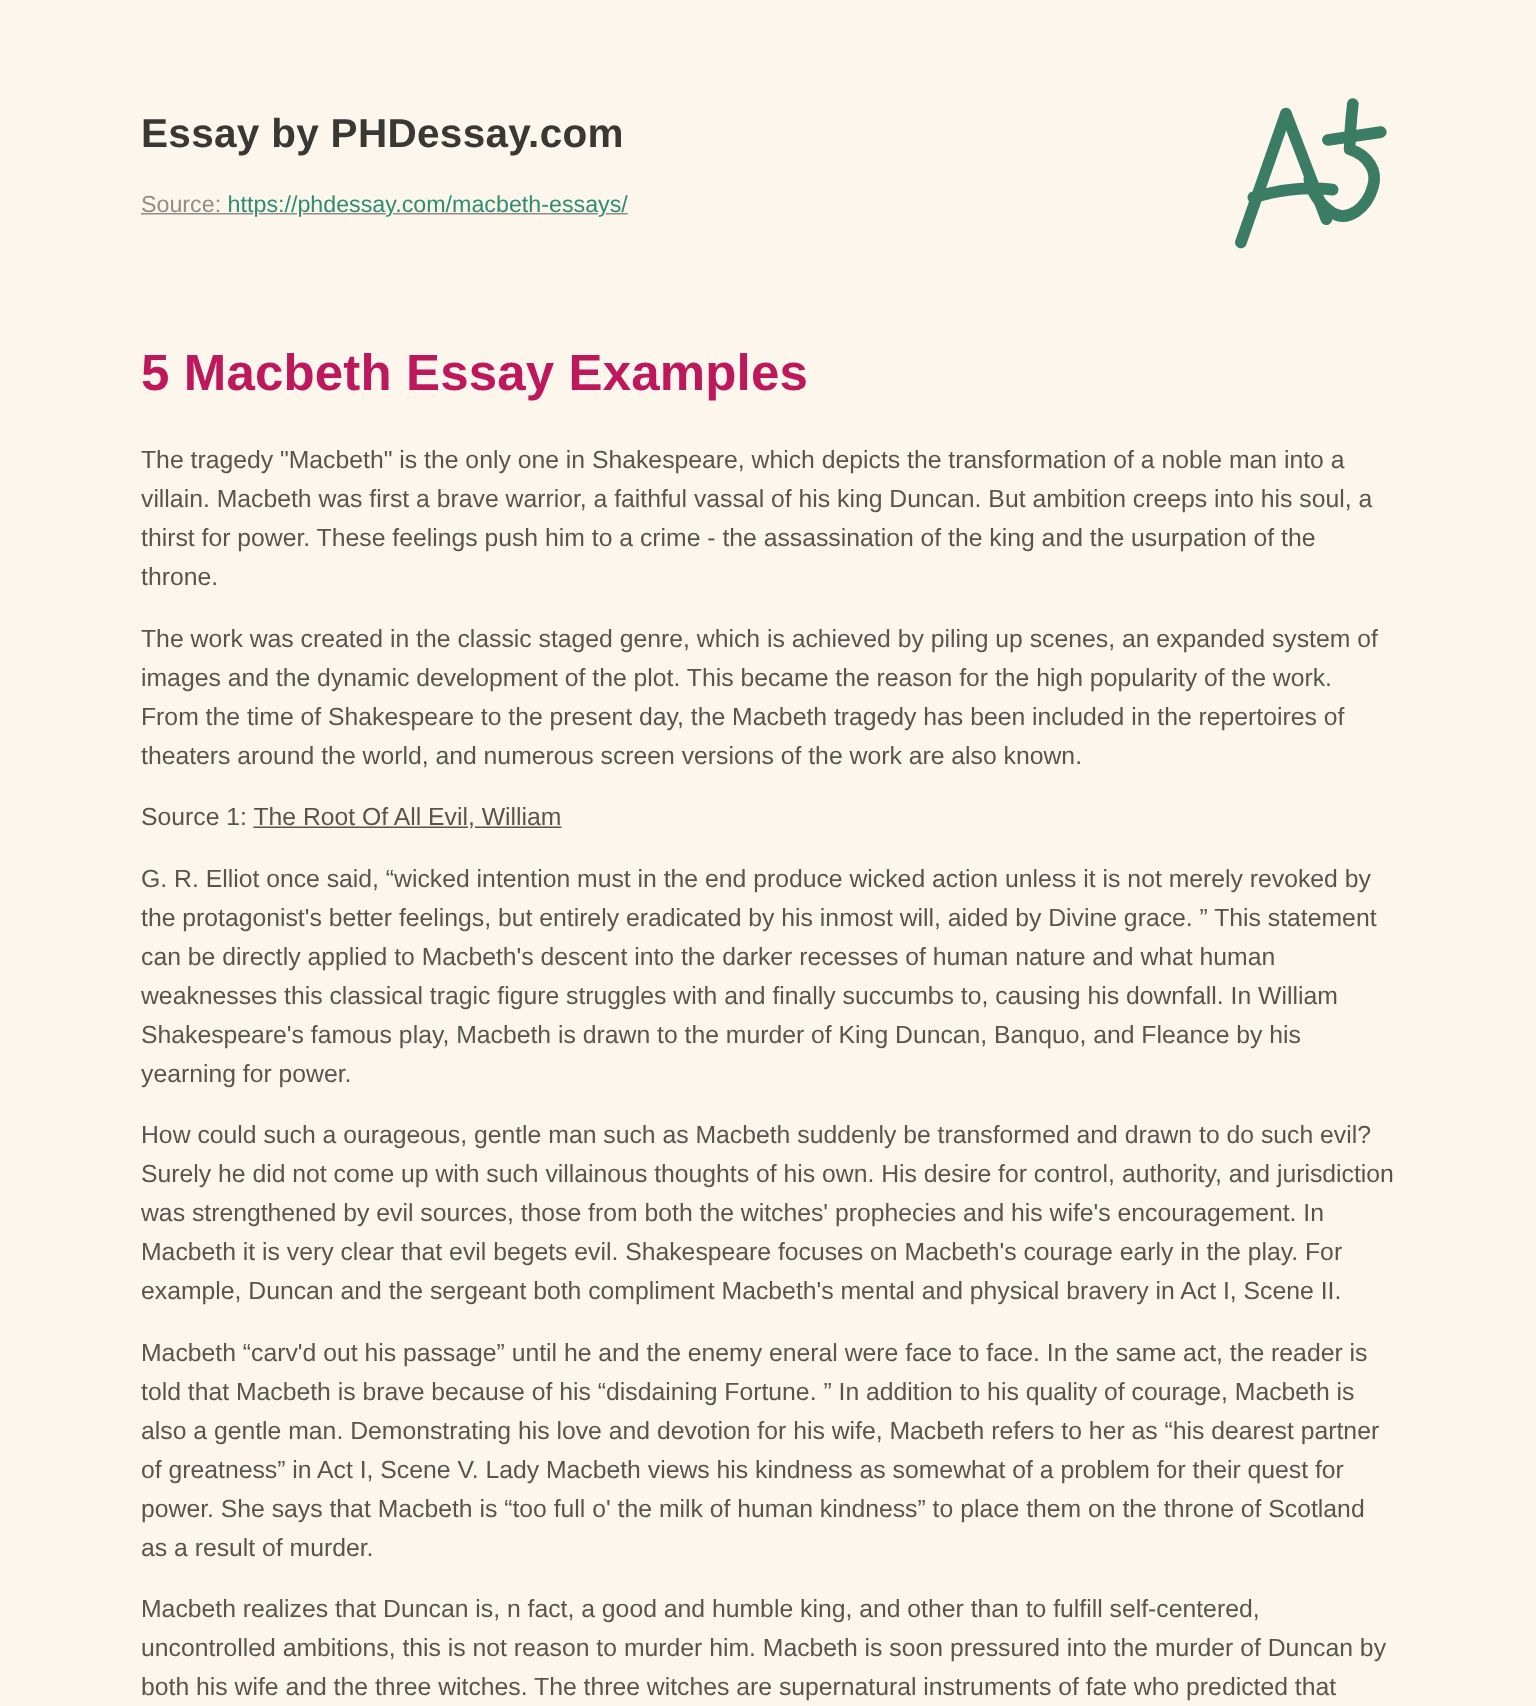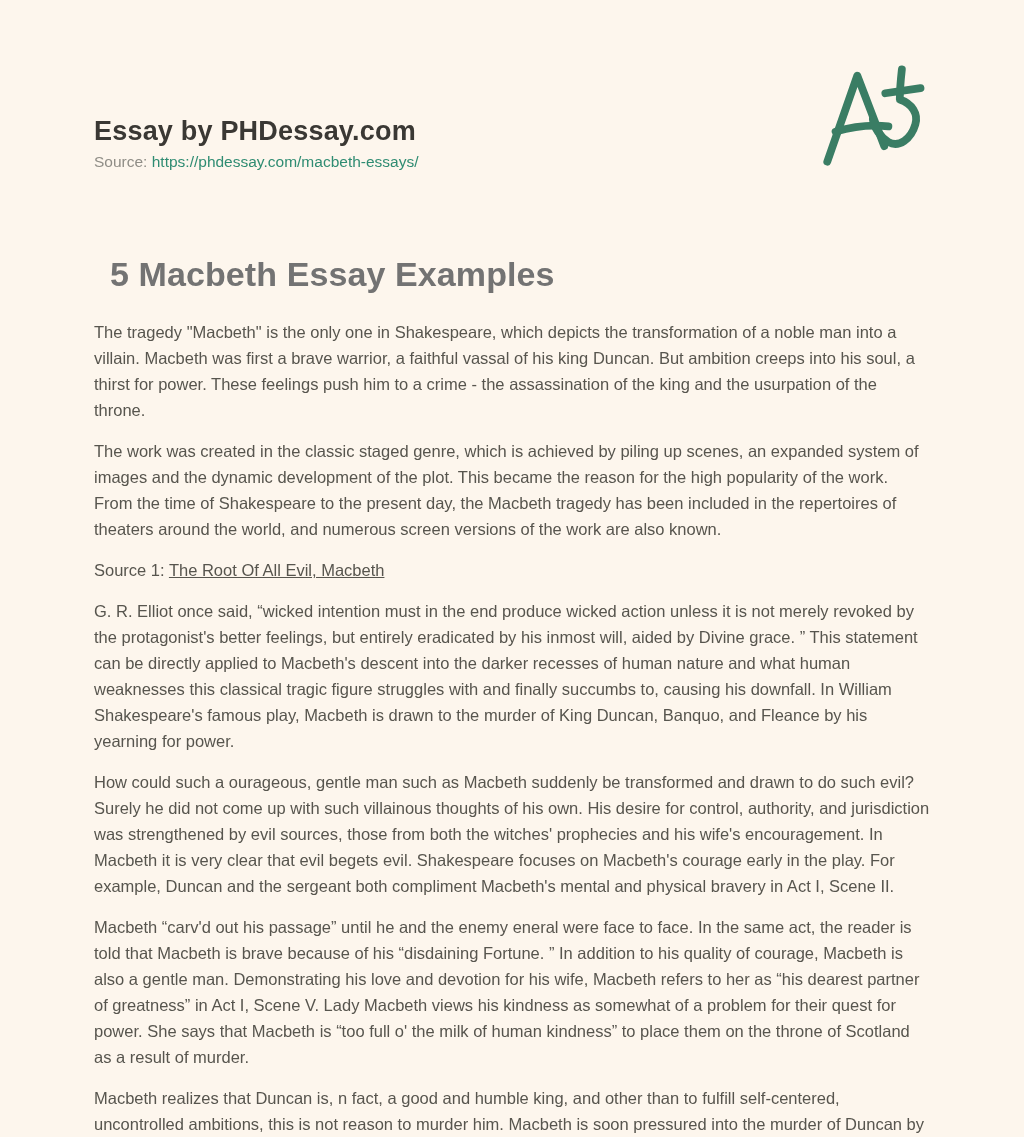--- a/index.html
+++ b/index.html
@@ -13,53 +13,54 @@
     width: 1024px;
     height: 1137px;
     overflow: hidden;
     background: #FDF6ED;
   }
   .content {
     padding: 0 94px;
   }
   .site-header {
     position: relative;
-    padding-top: 116px;
+    padding-top: 74px;
   }
   .site-title {
     margin: 0;
     font-size: 27px;
     font-weight: 700;
     letter-spacing: 0.2px;
     color: #3A3834;
   }
   .source-line {
-    margin-top: 6px;
+    margin-top: 23px;
     font-size: 15.5px;
     color: #8F8D86;
+    text-decoration: underline;
   }
   .source-link {
     color: #2F8C72;
     text-decoration: none;
     cursor: pointer;
   }
   .logo {
     position: absolute;
     top: 62px;
     right: -4px;
     width: 114px;
     height: 104px;
     color: #3A7D64;
   }
   .article-title {
-    margin: 84px 0 0 16px;
+    margin: 84px 0 0 0;
     font-size: 34px;
     font-weight: 700;
     letter-spacing: 0.1px;
-    color: #737373;
+    color: #be185d;
   }
   .article-body {
     margin-top: 25px;
   }
   .article-body p {
     margin: 0 0 15px 0;
     font-size: 16.5px;
     line-height: 26px;
     color: #57554E;
   }
@@ -90,21 +91,21 @@
         </svg>
       </span>
     </div>
 
     <h2 class="article-title">5 Macbeth Essay Examples</h2>
 
     <div class="article-body">
       <p>The tragedy "Macbeth" is the only one in Shakespeare, which depicts the transformation of a noble man into a villain. Macbeth was first a brave warrior, a faithful vassal of his king Duncan. But ambition creeps into his soul, a thirst for power. These feelings push him to a crime - the assassination of the king and the usurpation of the throne.</p>
       <p>The work was created in the classic staged genre, which is achieved by piling up scenes, an expanded system of images and the dynamic development of the plot. This became the reason for the high popularity of the work. From the time of Shakespeare to the present day, the Macbeth tragedy has been included in the repertoires of theaters around the world, and numerous screen versions of the work are also known.</p>
       <p>
-        <span>Source 1: </span><a class="example-link">The Root Of All Evil, Macbeth</a>
+        <span>Source 1: </span><a class="example-link">The Root Of All Evil, William</a>
       </p>
       <p>G. R. Elliot once said, “wicked intention must in the end produce wicked action unless it is not merely revoked by the protagonist's better feelings, but entirely eradicated by his inmost will, aided by Divine grace. ” This statement can be directly applied to Macbeth's descent into the darker recesses of human nature and what human weaknesses this classical tragic figure struggles with and finally succumbs to, causing his downfall. In William Shakespeare's famous play, Macbeth is drawn to the murder of King Duncan, Banquo, and Fleance by his yearning for power.</p>
       <p>How could such a ourageous, gentle man such as Macbeth suddenly be transformed and drawn to do such evil? Surely he did not come up with such villainous thoughts of his own. His desire for control, authority, and jurisdiction was strengthened by evil sources, those from both the witches' prophecies and his wife's encouragement. In Macbeth it is very clear that evil begets evil. Shakespeare focuses on Macbeth's courage early in the play. For example, Duncan and the sergeant both compliment Macbeth's mental and physical bravery in Act I, Scene II.</p>
       <p>Macbeth “carv'd out his passage” until he and the enemy eneral were face to face. In the same act, the reader is told that Macbeth is brave because of his “disdaining Fortune. ” In addition to his quality of courage, Macbeth is also a gentle man. Demonstrating his love and devotion for his wife, Macbeth refers to her as “his dearest partner of greatness” in Act I, Scene V. Lady Macbeth views his kindness as somewhat of a problem for their quest for power. She says that Macbeth is “too full o' the milk of human kindness” to place them on the throne of Scotland as a result of murder.</p>
       <p>Macbeth realizes that Duncan is, n fact, a good and humble king, and other than to fulfill self-centered, uncontrolled ambitions, this is not reason to murder him. Macbeth is soon pressured into the murder of Duncan by both his wife and the three witches. The three witches are supernatural instruments of fate who predicted that Macbeth wi</p>
     </div>
 
   </div>
 </div>
 

